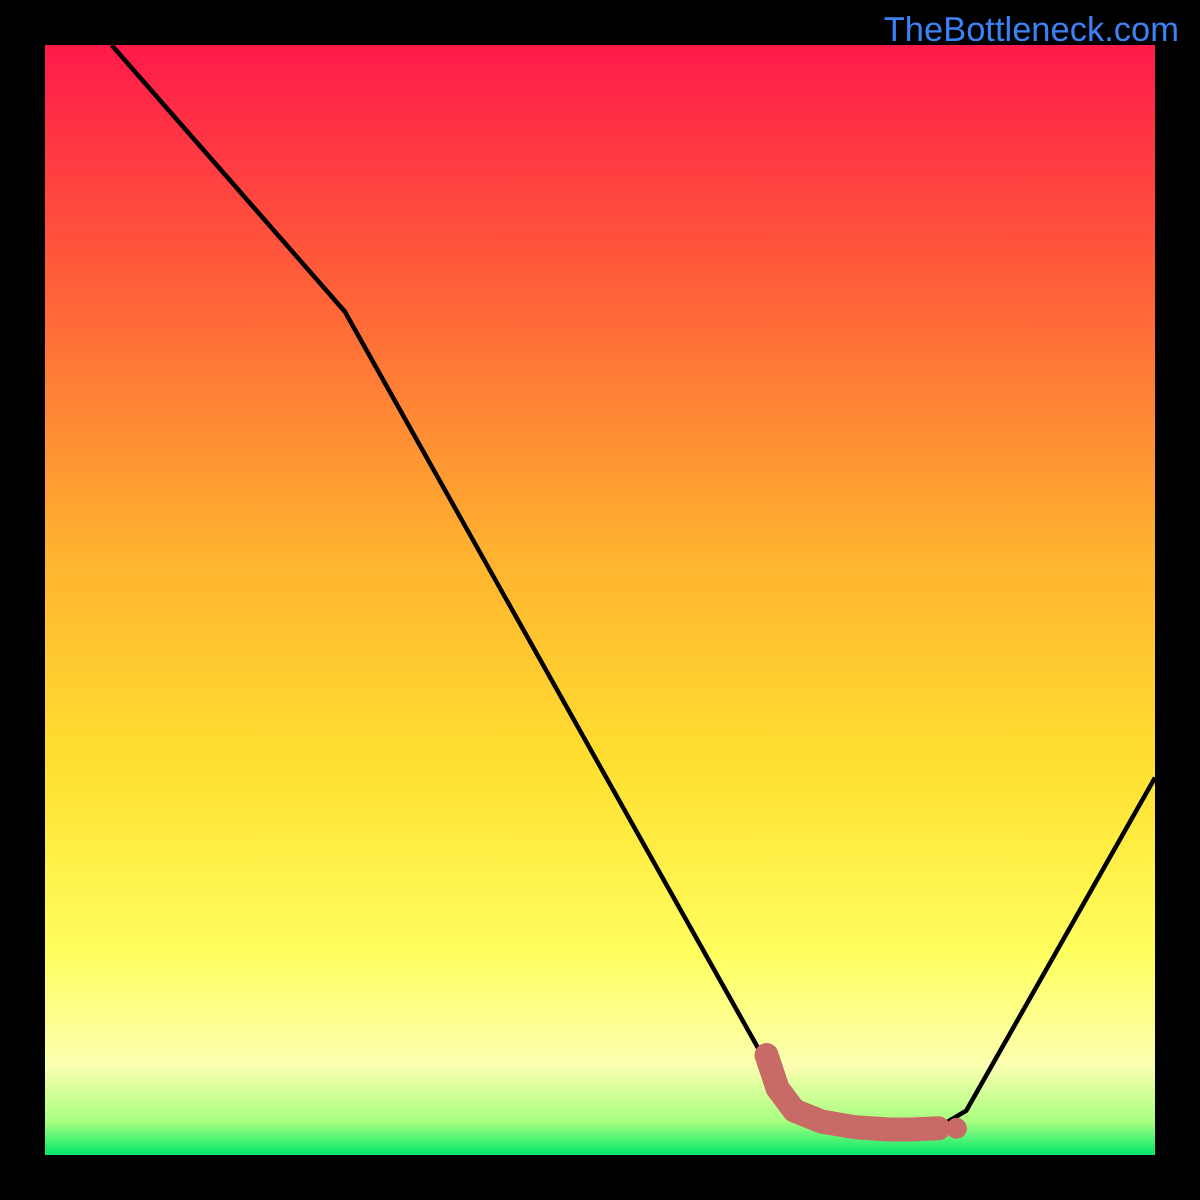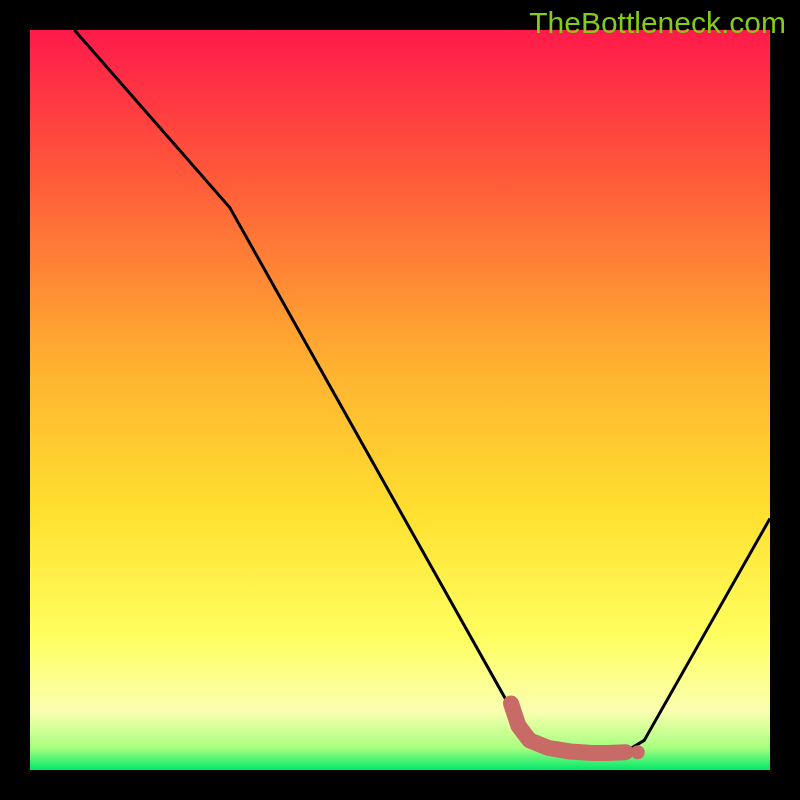--- a/index.html
+++ b/index.html
@@ -8,22 +8,22 @@
     width: 800px;
     height: 800px;
     background: #000;
     position: relative;
     font-family: Arial, Helvetica, sans-serif;
   }
   .watermark {
     position: absolute;
     top: 6px;
     right: 14px;
-    color: #84cc16;
-    font-size: 30px;
+    color: #3b82f6;
+    font-size: 23px;
     font-weight: 500;
     z-index: 10;
   }
   .frame {
     position: absolute;
     left: 30px;
     top: 30px;
     width: 740px;
     height: 740px;
     background: #000;

